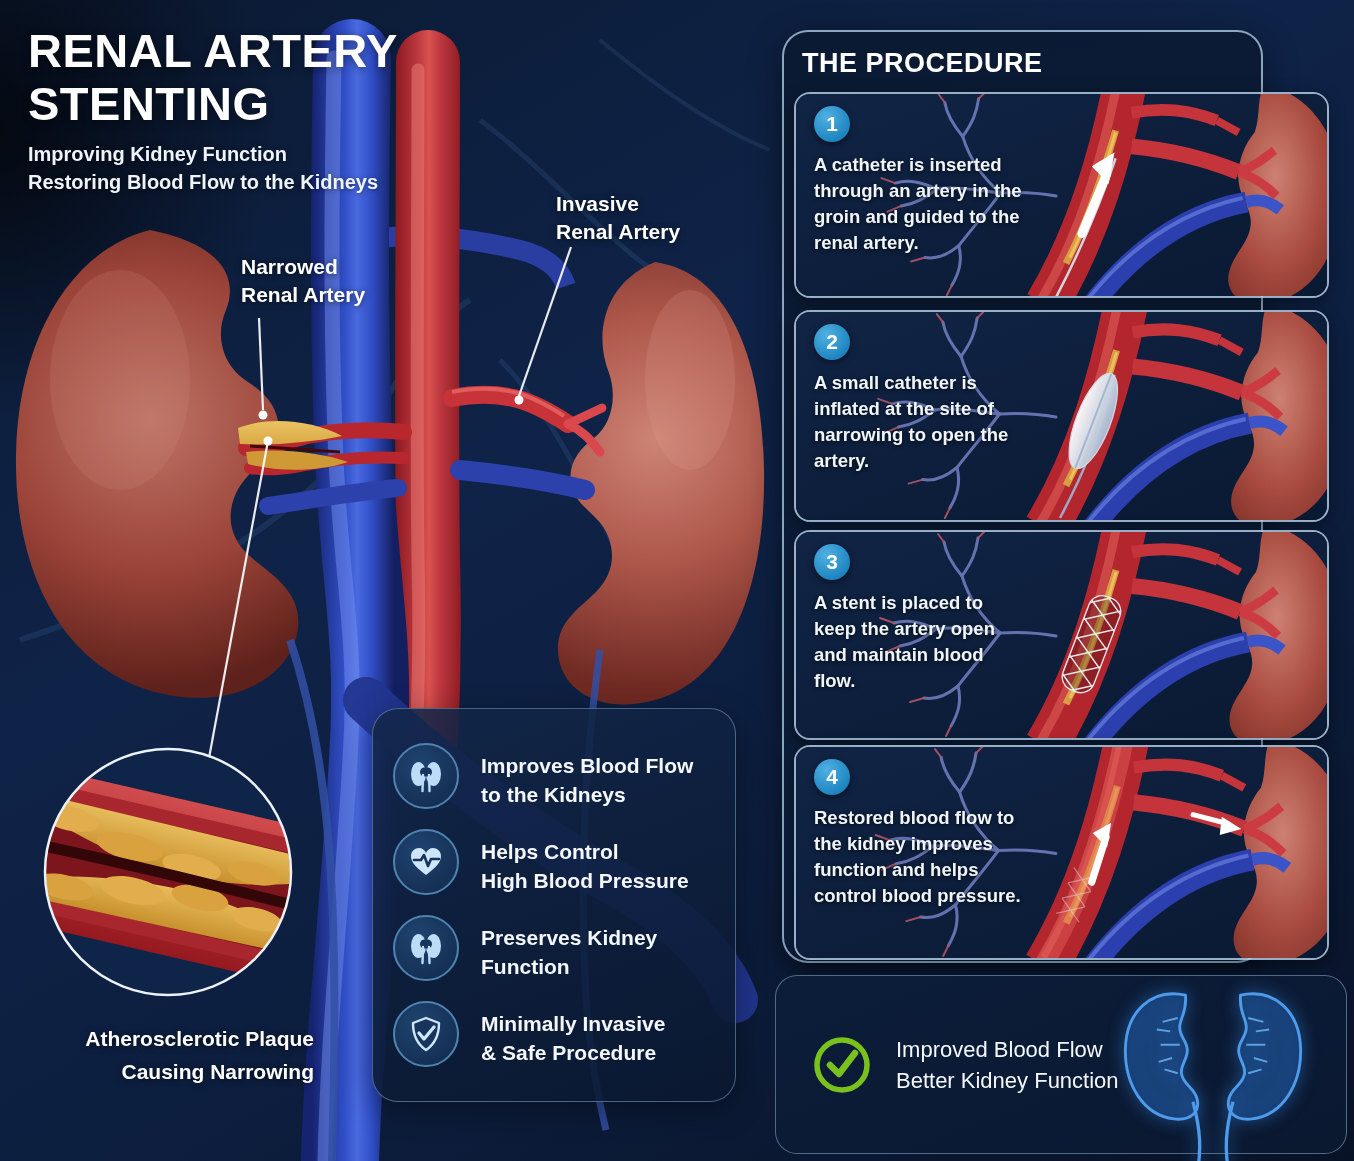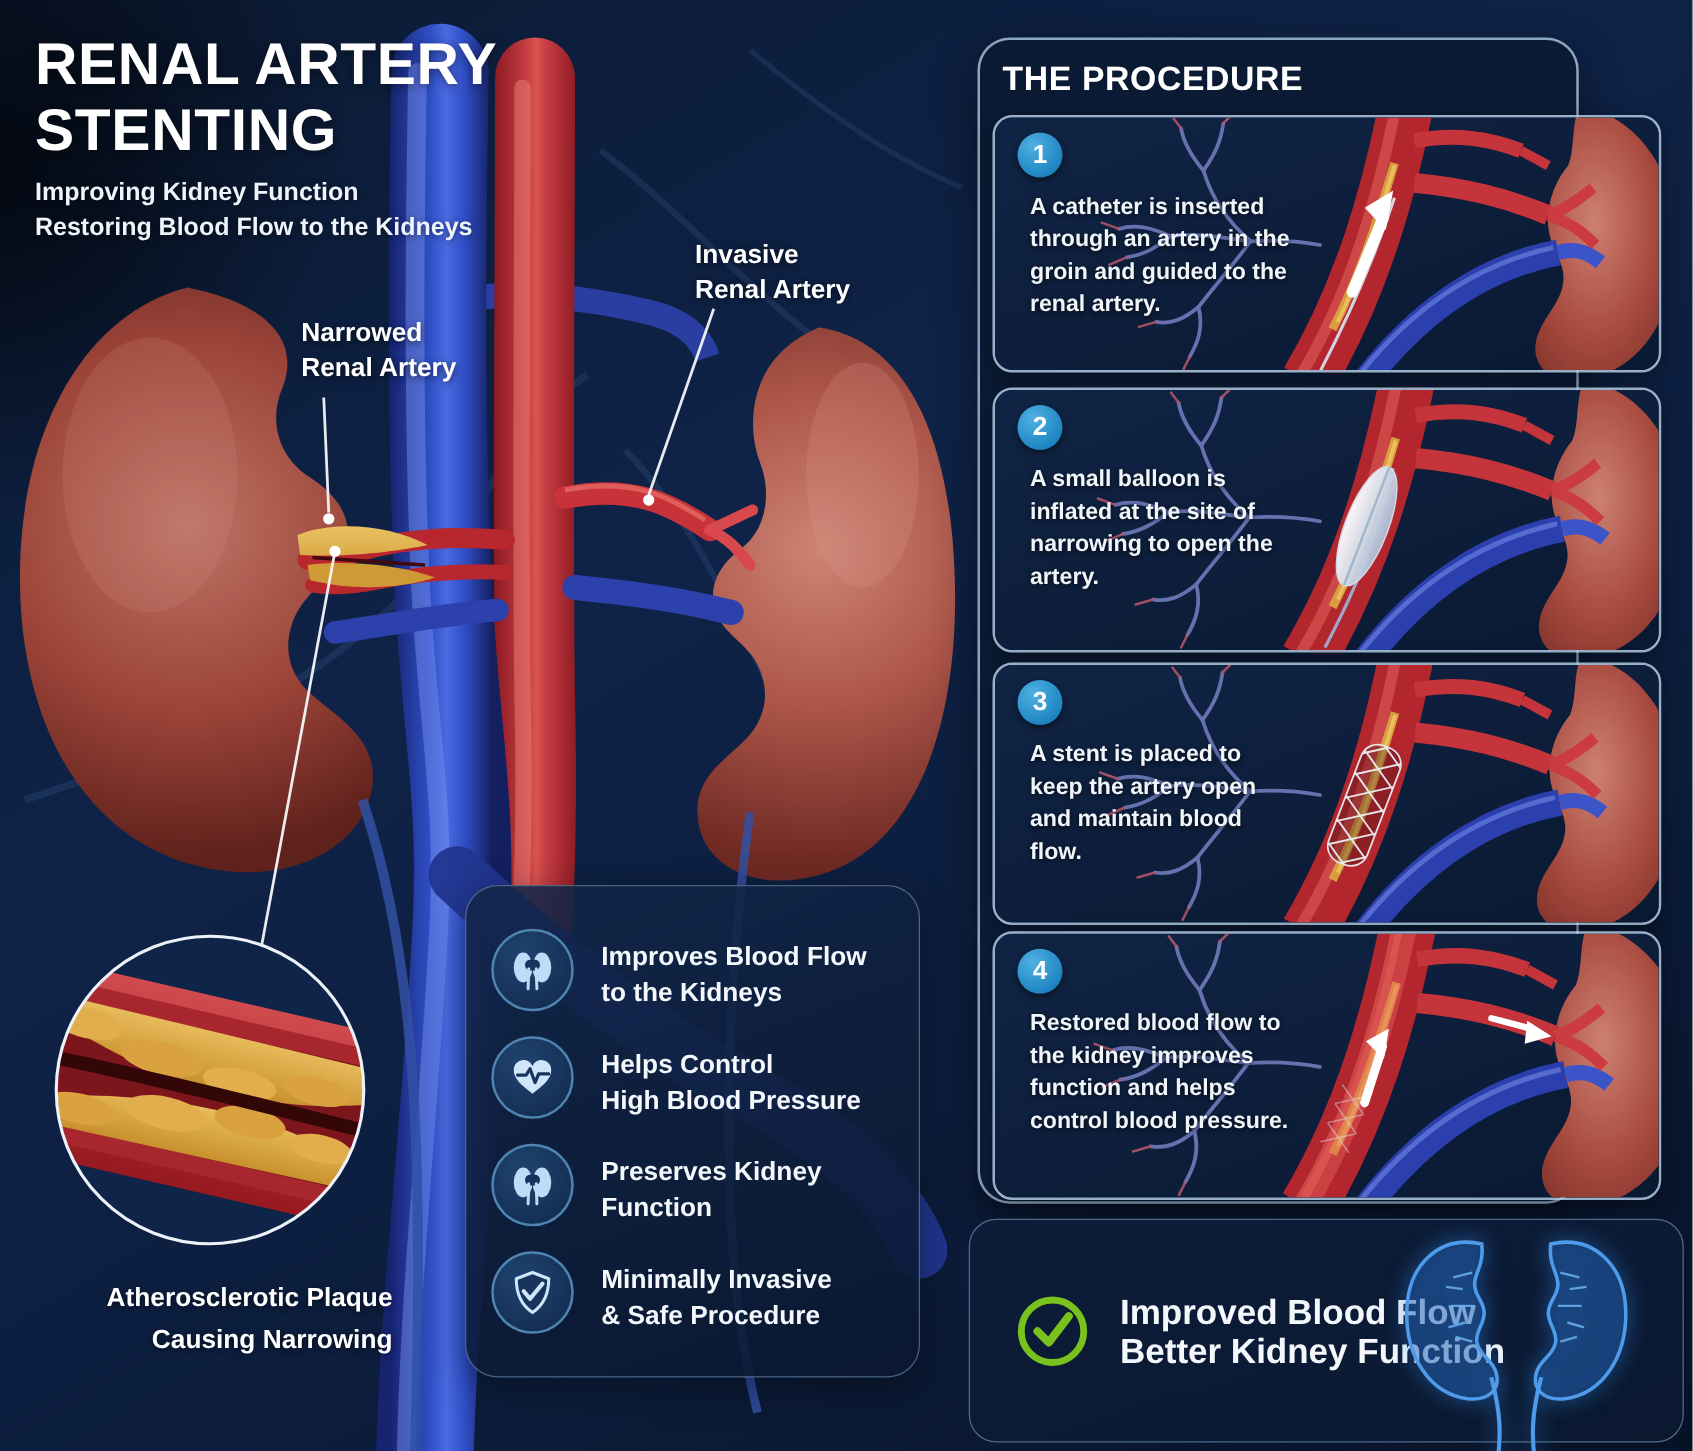--- a/index.html
+++ b/index.html
@@ -43,34 +43,34 @@
     background:linear-gradient(170deg,#0b1a33,#0c1e3c);
     box-shadow:0 10px 34px rgba(0,0,0,.45)}
   .procedure-heading{position:absolute;left:18px;top:16px;font-size:27px;font-weight:800;letter-spacing:.5px;color:#ffffff}
   .step-card{position:absolute;left:10px;width:535px;border-radius:16px;overflow:hidden;
     border:2px solid rgba(178,203,226,.85);box-shadow:0 4px 16px rgba(0,0,0,.4)}
   .step-card .scene{position:absolute;inset:0;width:100%;height:100%}
   .step-badge{position:absolute;left:18px;top:12px;z-index:2;width:36px;height:36px;border-radius:50%;
     background:radial-gradient(circle at 35% 30%,#4fb0e2,#1f86c2 70%,#176fa6);
     display:flex;align-items:center;justify-content:center;
     font-size:21px;font-weight:800;color:#ffffff;box-shadow:0 2px 6px rgba(0,0,0,.5)}
-  .step-text{position:absolute;left:28px;top:58px;z-index:2;width:208px;
+  .step-text{position:absolute;left:18px;top:58px;z-index:2;width:208px;
     font-size:18.5px;font-weight:600;line-height:26px;color:#f0f5fa;text-shadow:0 1px 4px rgba(0,0,0,.7)}
   #card-1{top:60px;height:206px}
   #card-2{top:278px;height:212px}
   #card-3{top:498px;height:210px}
   #card-4{top:713px;height:215px}
 
   
   .summary-card{position:absolute;left:775px;top:975px;width:572px;height:179px;z-index:2;
     border-radius:22px;border:1.5px solid rgba(150,185,220,.5);
     background:linear-gradient(160deg,#0c1d3a,#0a1830);
     display:flex;align-items:center}
   .summary-check{margin-left:34px;flex:0 0 64px}
-  .summary-text{margin-left:22px;font-size:28px;font-weight:700;line-height:31px;color:#f4f8fc}
+  .summary-text{margin-left:22px;font-size:22px;font-weight:400;line-height:31px;color:#f4f8fc}
   .summary-kidneys{position:absolute;right:14px;top:2px;width:238px;height:200px;overflow:visible;
     filter:drop-shadow(0 0 8px rgba(50,130,220,.85))}
 </style>
 </head>
 <body>
 
 <div class="stage">
 
   <svg width="0" height="0" style="position:absolute">
     <defs>
@@ -358,21 +358,21 @@
     <div class="step-card" id="card-2">
       <svg class="scene" viewBox="0 0 535 206" preserveAspectRatio="xMidYMid slice">
         <use href="#scene-base"></use>
         <path d="M266 204 C 288 162 302 132 320 62" stroke="#9fb6d8" stroke-width="2.5" fill="none" opacity="0.9"></path>
         <g transform="rotate(21 299 108)">
           <ellipse cx="299" cy="108" rx="17" ry="50" fill="url(#gBalloon)" stroke="#d6e0ec" stroke-width="1.2" opacity="0.96"></ellipse>
           <line x1="299" y1="58" x2="299" y2="158" stroke="#8fa7c8" stroke-width="2" opacity="0.7"></line>
         </g>
       </svg>
       <div class="step-badge">2</div>
-      <div class="step-text">A small balloon is inflated at the site of narrowing to open the artery.</div>
+      <div class="step-text">A small catheter is inflated at the site of narrowing to open the artery.</div>
     </div>
 
     <div class="step-card" id="card-3">
       <svg class="scene" viewBox="0 0 535 206" preserveAspectRatio="xMidYMid slice">
         <use href="#scene-base"></use>
         <g transform="rotate(21 297 112)" opacity="0.95">
           <rect x="281" y="62" width="33" height="100" rx="14" fill="rgba(60,16,18,0.35)" stroke="#e9eef3" stroke-width="1.4"></rect>
           <g stroke="#e9eef3" stroke-width="1.5" fill="none" clip-path="url(#stentClip)">
             <path d="M281 70 L314 92 M281 90 L314 112 M281 110 L314 132 M281 130 L314 152 M281 150 L314 172 M281 52 L314 74"></path>
             <path d="M314 70 L281 92 M314 90 L281 112 M314 110 L281 132 M314 130 L281 152 M314 150 L281 172 M314 52 L281 74"></path>

